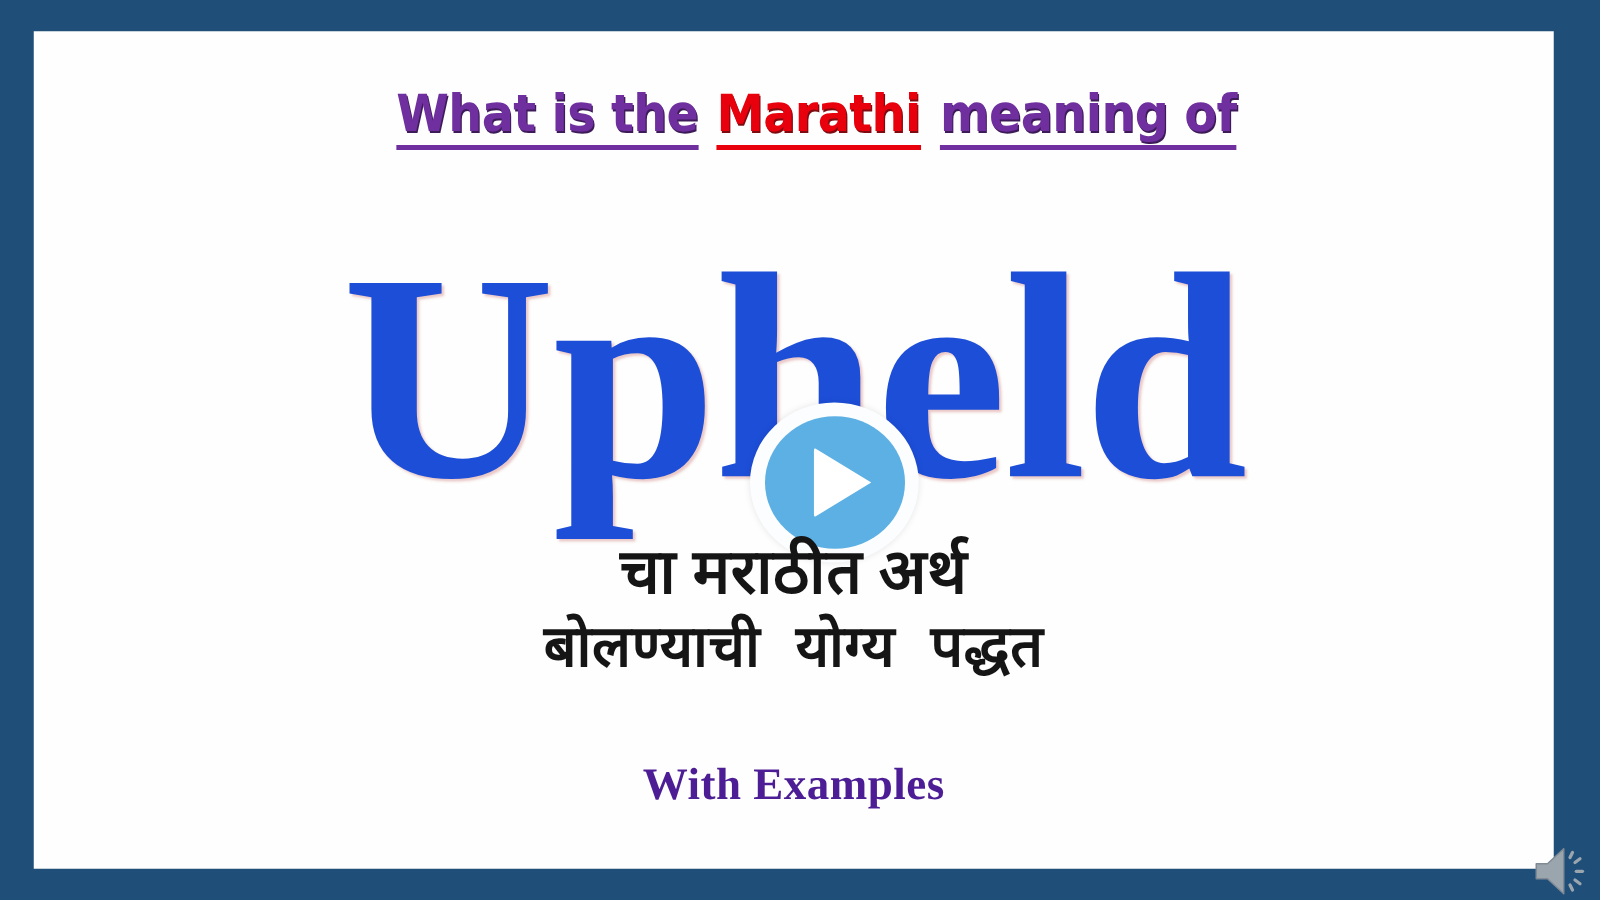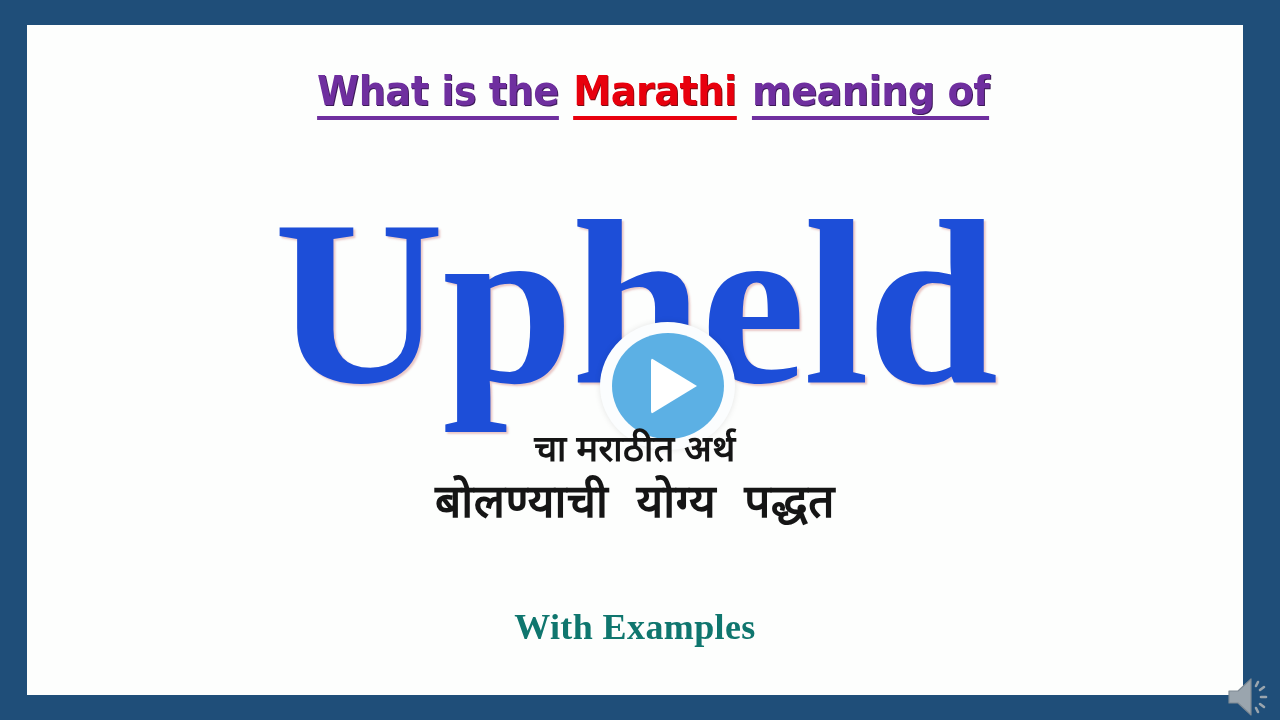--- a/index.html
+++ b/index.html
@@ -87,29 +87,29 @@
 
   
   #marathi-block{
     position:absolute;
     left:0; right:0; top:404px;
     text-align:center;
     color:#151515;
     font-family:"Liberation Serif", "DejaVu Serif", serif;
     font-weight:600;
   }
-  #marathi-line-1{ font-size:36px; line-height:1.12; letter-spacing:0.5px; }
+  #marathi-line-1{ font-size:50px; line-height:1.12; letter-spacing:0.5px; }
   #marathi-line-2{ font-size:46px; line-height:1.14; letter-spacing:0.5px; margin-top:10px;font-family:Liberation Mono, monospace; }
 
   
   #with-examples{
     position:absolute;
     left:0; right:0; top:581px;
     text-align:center;
-    color:#0f766e;
+    color:#4c1d95;
     font-family:"Liberation Serif", "DejaVu Serif", serif;
     font-weight:700;
     font-size:36px;
     letter-spacing:0.4px;
   }
 
   
   #brand-logo{
     position:absolute;
     left:74px; top:590px;

